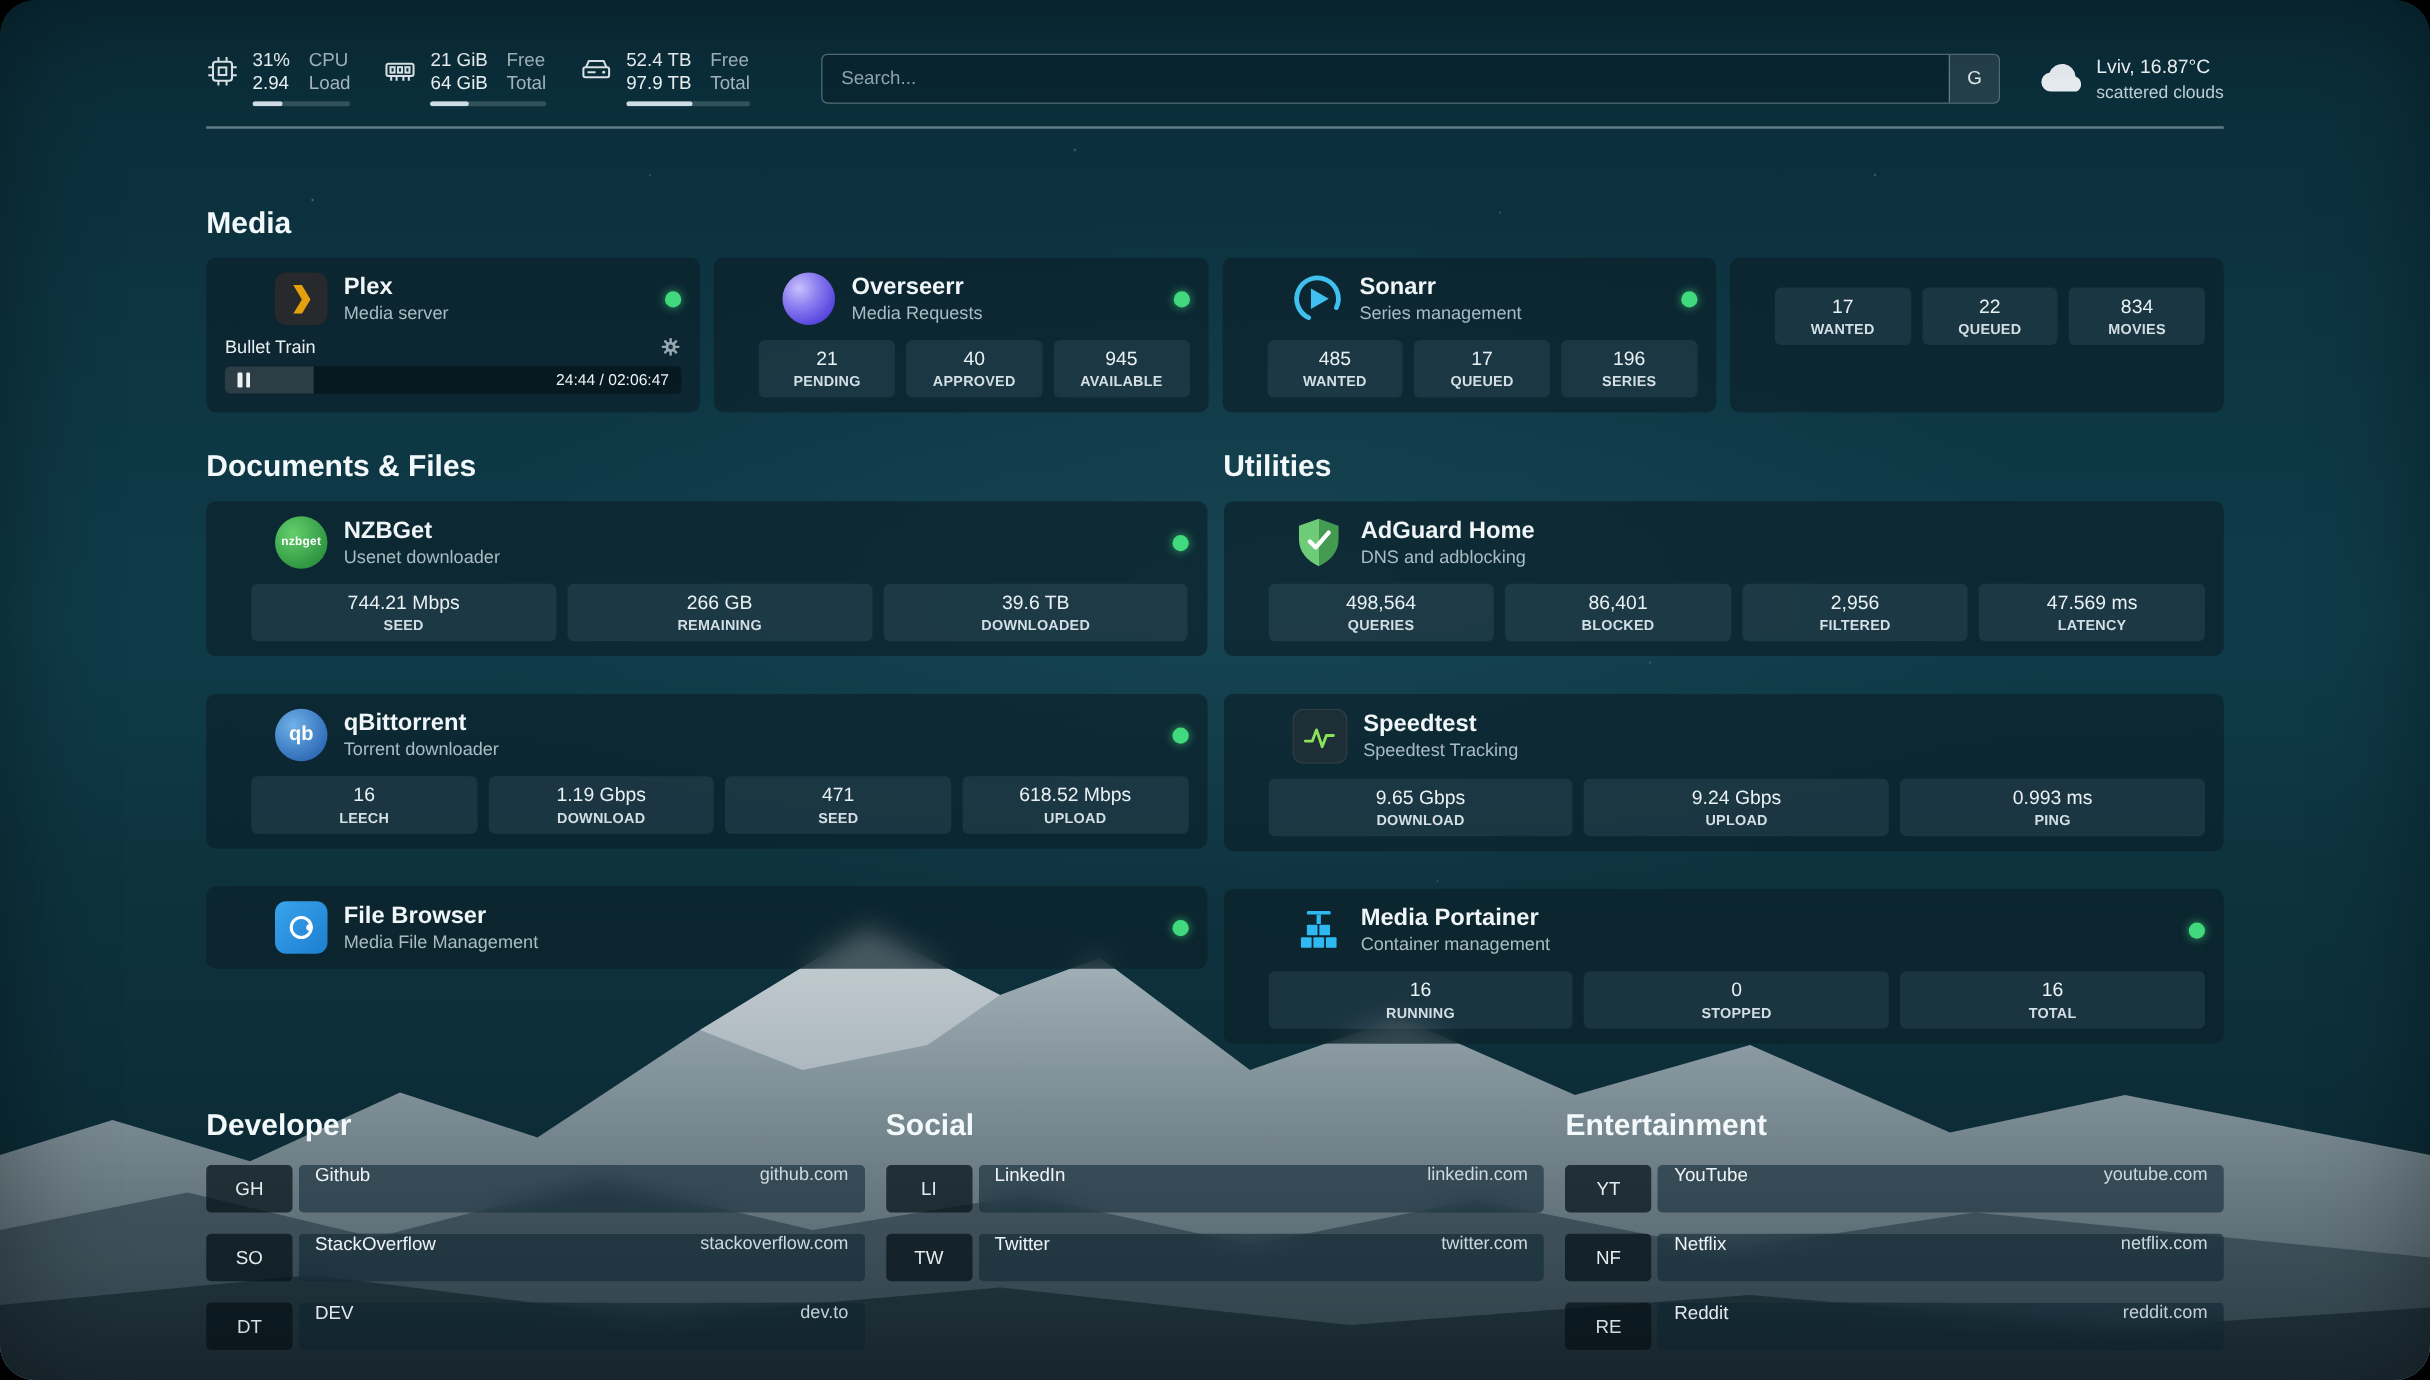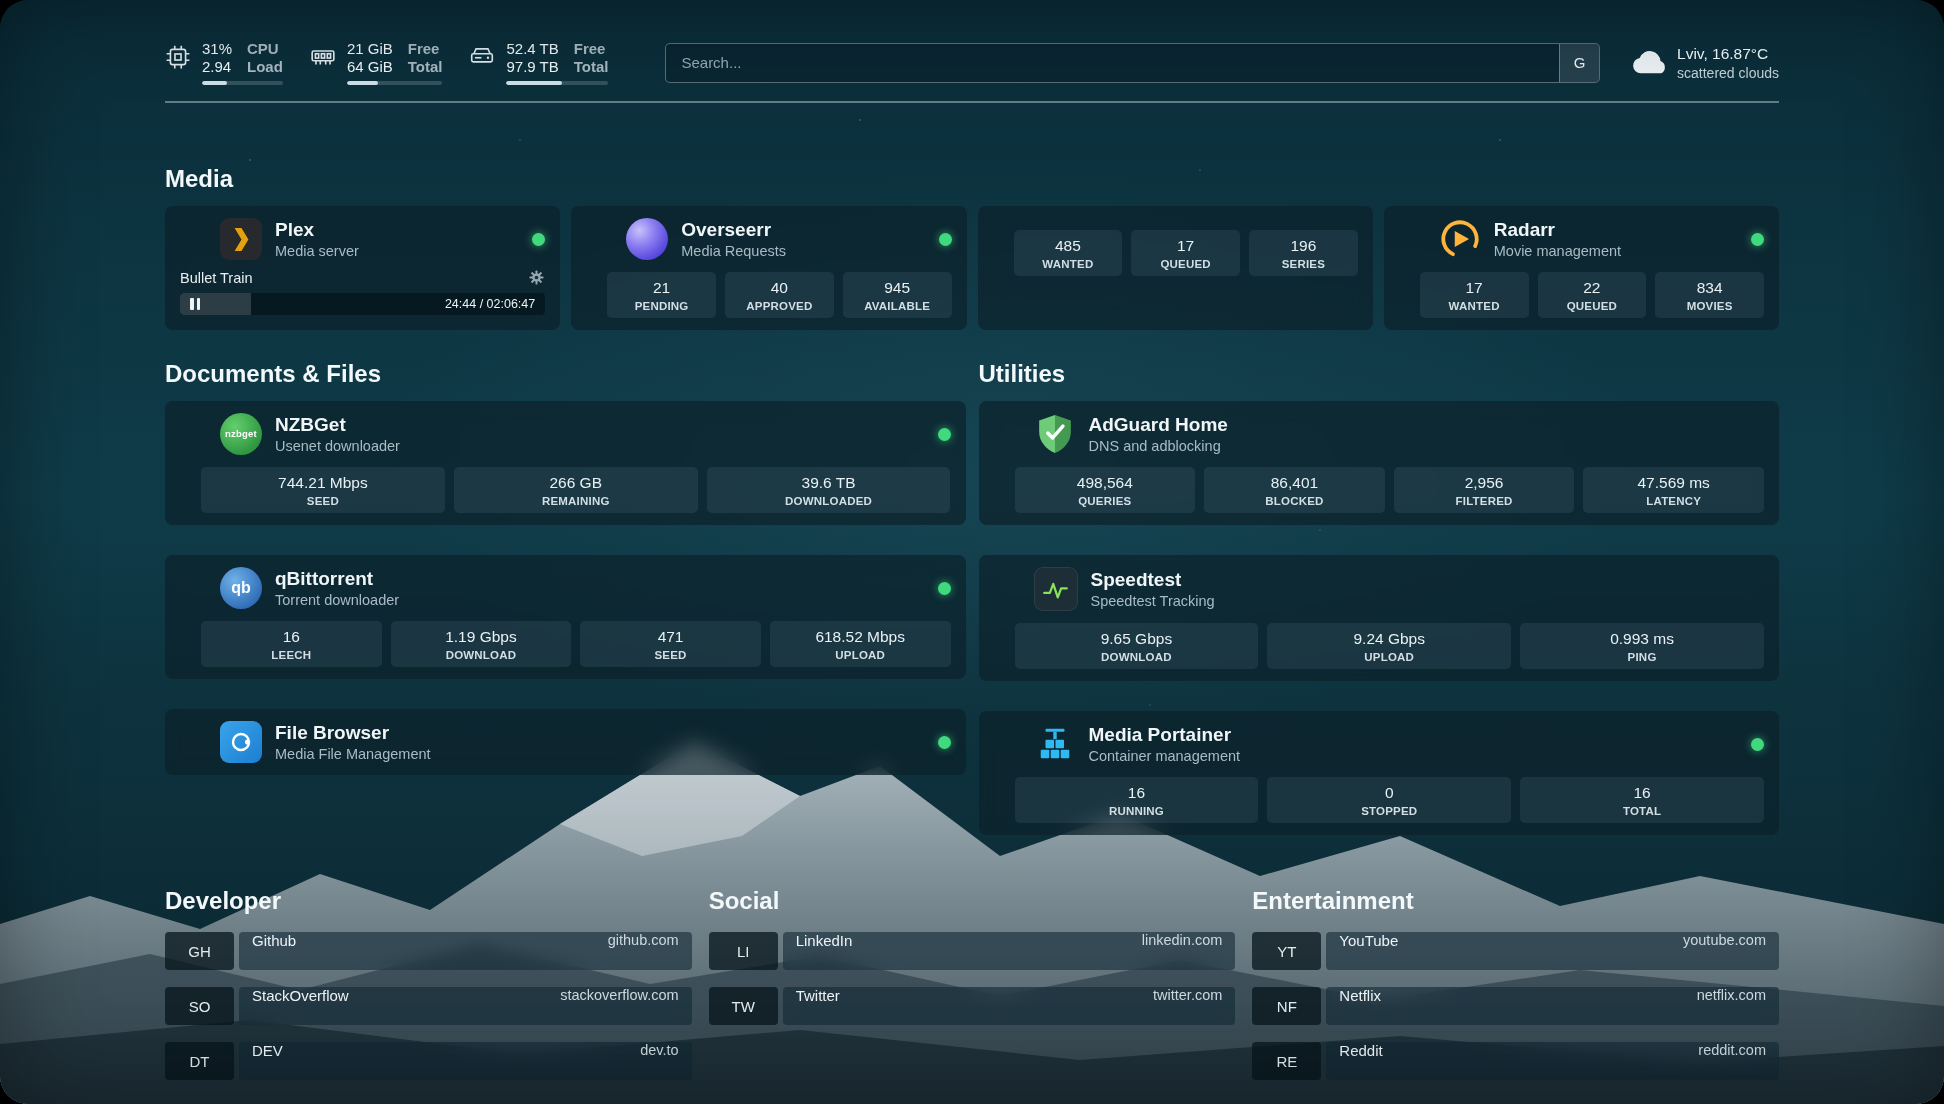--- a/index.html
+++ b/index.html
@@ -33,21 +33,21 @@
 
   .content{position:relative;z-index:3;padding:40px 165px 0;}
 
   
   .topbar{display:flex;align-items:center;justify-content:space-between;}
   .sys-widget{display:flex;gap:11px;margin-right:27px;}
   .sys-icon{align-self:flex-start;margin-top:4px;line-height:0;}
   .sys-grid{display:grid;grid-template-columns:auto auto;column-gap:15px;row-gap:1px;
     font-size:15px;line-height:17px;white-space:nowrap;}
   .sys-val{color:#eef4f6;}
-  .sys-lbl{color:#a7b8c0;font-weight:bold;}
+  .sys-lbl{color:#a7b8c0;}
   .sys-bar{margin-top:6px;height:4px;background:rgba(230,242,247,.18);border-radius:2px;overflow:hidden;}
   .sys-bar-fill{height:100%;background:#cfdde4;border-radius:2px;}
   .searchbar{flex:1;display:flex;align-items:stretch;height:38px;margin:0 30px;
     border:1px solid rgba(212,230,238,.38);border-radius:5px;background:rgba(9,26,35,.38);overflow:hidden;}
   .searchbar input{flex:1;background:transparent;border:none;outline:none;color:#e8f0f4;
     padding:0 15px;font-size:15px;font-family:"Liberation Sans",sans-serif;}
   .searchbar input::placeholder{color:#94a8b1;}
   .search-engine{width:40px;border:none;border-left:1px solid rgba(212,230,238,.38);
     background:rgba(212,230,238,.14);color:#e8f0f4;font-size:15px;cursor:pointer;
     font-family:"Liberation Sans",sans-serif;}
@@ -282,50 +282,50 @@
               <div class="stat-label">APPROVED</div>
             </div>
             <div class="stat">
               <div class="stat-value">945</div>
               <div class="stat-label">AVAILABLE</div>
             </div>
           </div>
         </div>
 
         <div class="card">
-          <div class="stats-row">
-            <div class="stat">
-              <div class="stat-value">485</div>
-              <div class="stat-label">WANTED</div>
-            </div>
-            <div class="stat">
-              <div class="stat-value">17</div>
-              <div class="stat-label">QUEUED</div>
-            </div>
-            <div class="stat">
-              <div class="stat-value">196</div>
-              <div class="stat-label">SERIES</div>
-            </div>
-          </div>
-        </div>
-
-        <div class="card">
           <div class="card-header">
             <span class="svc-icon">
               <svg width="42" height="42" viewBox="0 0 44 44">
-                <circle cx="22" cy="22" r="17.5" fill="none" stroke="#ffb53c" stroke-width="4" stroke-dasharray="82 28" stroke-linecap="round" transform="rotate(115 22 22)"></circle>
-                <path d="M16.5 13.5l15 8.5-15 8.5z" fill="#ffb53c"></path>
+                <circle cx="22" cy="22" r="17.5" fill="none" stroke="#3fc0ee" stroke-width="4" stroke-dasharray="82 28" stroke-linecap="round" transform="rotate(115 22 22)"></circle>
+                <path d="M16.5 13.5l15 8.5-15 8.5z" fill="#3fc0ee"></path>
               </svg>
             </span>
             <div class="svc-text">
-              <div class="svc-title">Radarr</div>
-              <div class="svc-sub">Movie management</div>
+              <div class="svc-title">Sonarr</div>
+              <div class="svc-sub">Series management</div>
             </div>
             <span class="status-dot"></span>
           </div>
+          <div class="stats-row">
+            <div class="stat">
+              <div class="stat-value">485</div>
+              <div class="stat-label">WANTED</div>
+            </div>
+            <div class="stat">
+              <div class="stat-value">17</div>
+              <div class="stat-label">QUEUED</div>
+            </div>
+            <div class="stat">
+              <div class="stat-value">196</div>
+              <div class="stat-label">SERIES</div>
+            </div>
+          </div>
+        </div>
+
+        <div class="card">
           <div class="stats-row">
             <div class="stat">
               <div class="stat-value">17</div>
               <div class="stat-label">WANTED</div>
             </div>
             <div class="stat">
               <div class="stat-value">22</div>
               <div class="stat-label">QUEUED</div>
             </div>
             <div class="stat">

